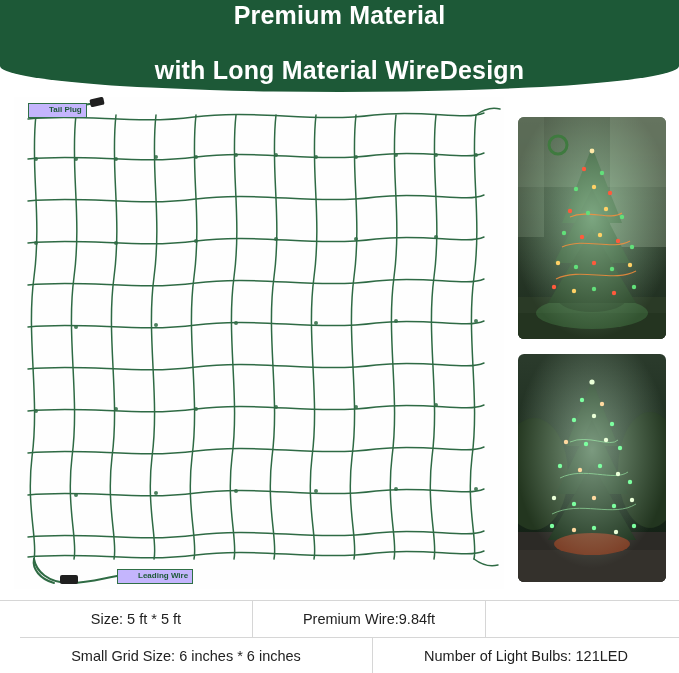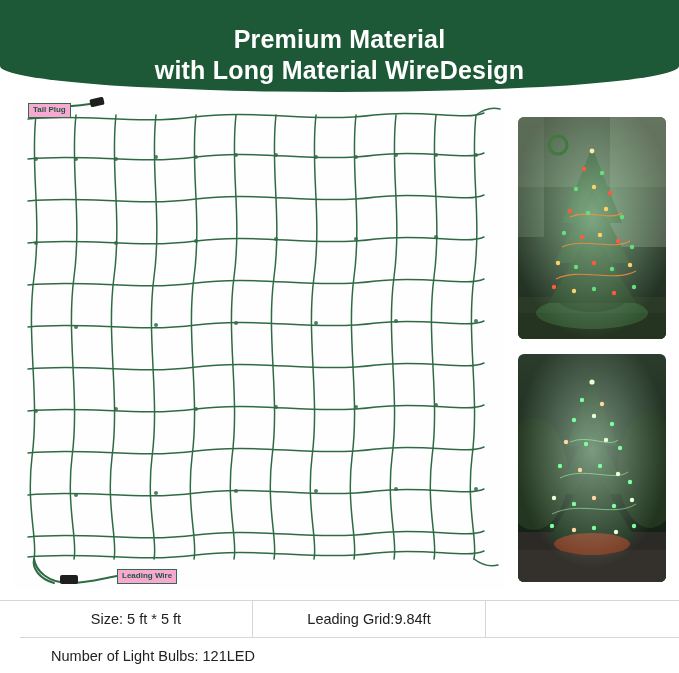--- a/index.html
+++ b/index.html
@@ -28,20 +28,21 @@
   }
   .header-inner {
     position: absolute;
     left: 0; top: 0;
     width: 679px;
     height: 86px;
     display: flex;
     flex-direction: column;
     align-items: center;
     justify-content: flex-end;
+    gap: 24px;
   }
   .header-line {
     color: #ffffff;
     font-size: 25px;
     font-weight: bold;
     line-height: 31px;
     letter-spacing: 0.2px;
     text-align: center;
     white-space: nowrap;
   }
@@ -62,26 +63,26 @@
     top: 5px;
     width: 490px;
     height: 492px;
     background: #ffffff;
     overflow: hidden;
   }
   .net-svg { display: block; }
 
   .tag {
     position: absolute;
-    background: #f9a8d4;
+    background: #c4b5fd;
     border: 1px solid #2f6f46;
     color: #1d5937;
     font-size: 8px;
     font-weight: bold;
-    padding: 1px 4px 2px 4px;
+    padding: 1px 4px 2px 20px;
     white-space: nowrap;
     line-height: 10px;
   }
   .tag-tail { left: 14px; top: 6px; }
   .tag-lead { left: 76px; top: 472px; margin-left: 27px; }
 
   
   .photo {
     position: absolute;
     border-radius: 6px;
@@ -369,18 +370,19 @@
           <circle cx="116" cy="172" r="2.2" fill="#7dffa0"></circle>
       </g>
     </svg>
   </div>
 
 </div>
 
 <div class="specs">
   <div class="spec-row first">
     <div class="spec-cell divider r1c1">Size: 5 ft * 5 ft</div>
-    <div class="spec-cell divider r1c2">Leading Grid:9.84ft</div>
+    <div class="spec-cell divider r1c2">Premium Wire:9.84ft</div>
   </div>
   <div class="spec-row">
+    <div class="spec-cell divider r2c1">Small Grid Size: 6 inches * 6 inches</div>
     <div class="spec-cell r2c2">Number of Light Bulbs: 121LED</div>
   </div>
 </div>
 
 </body></html>

